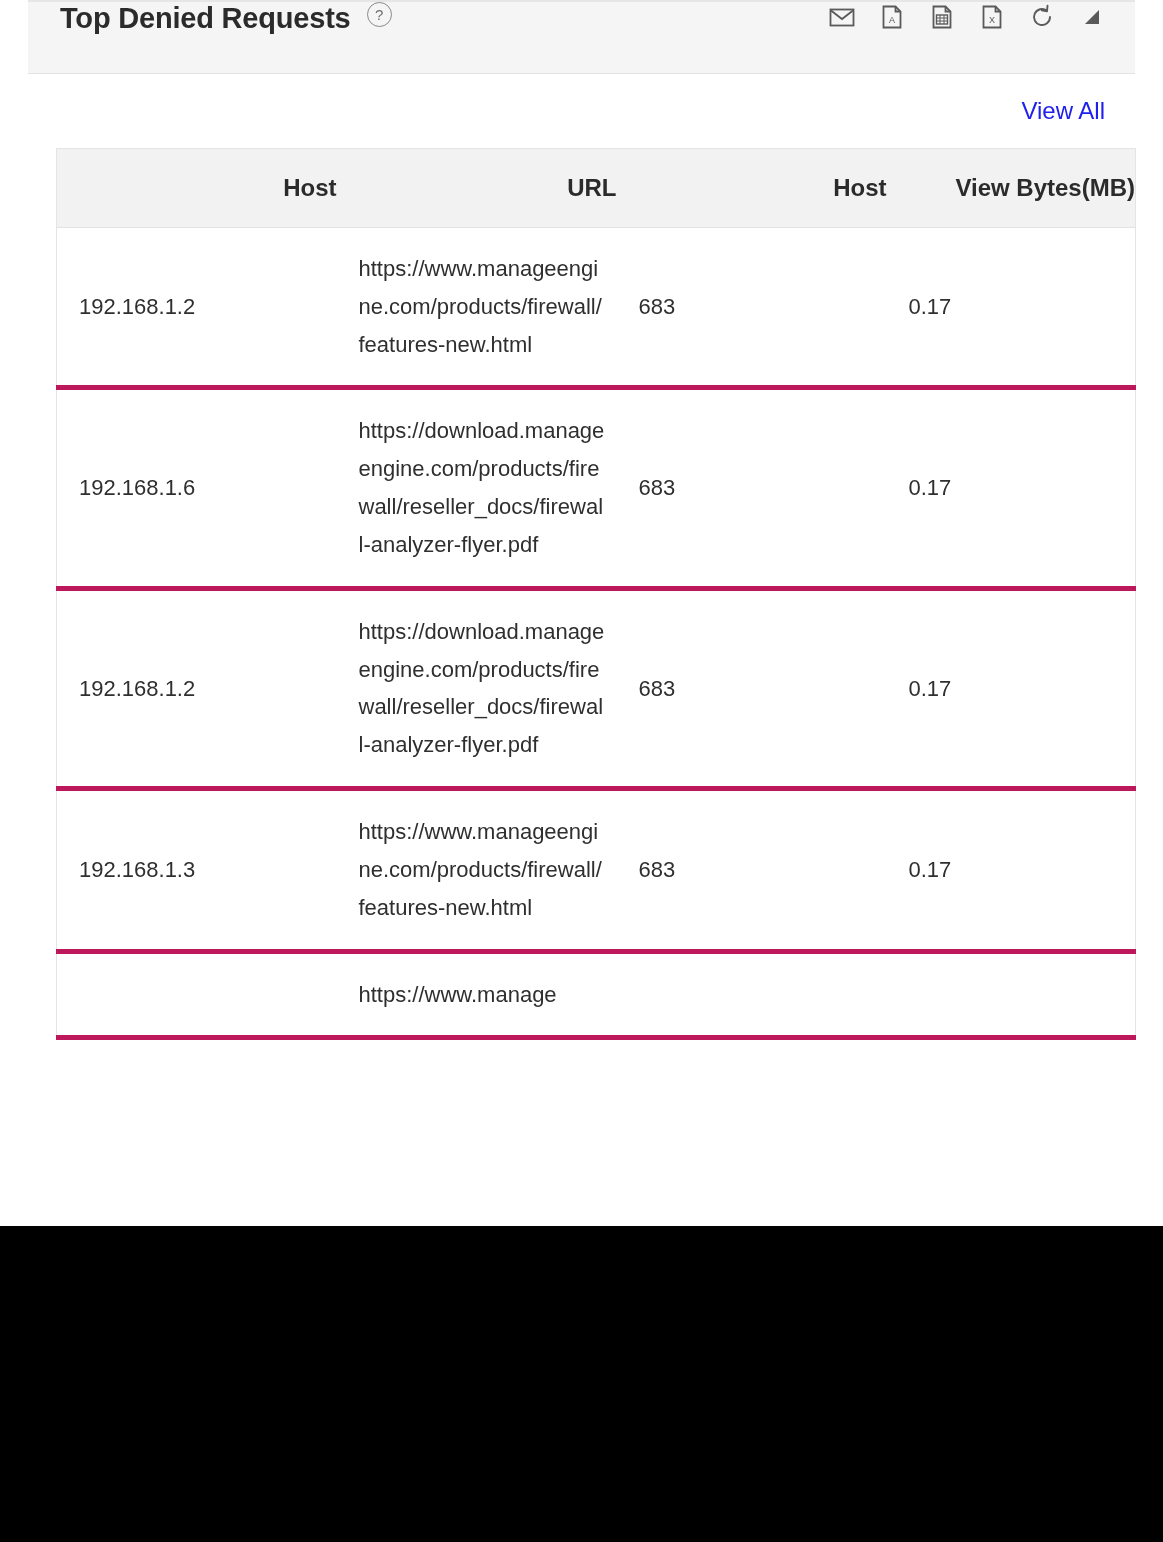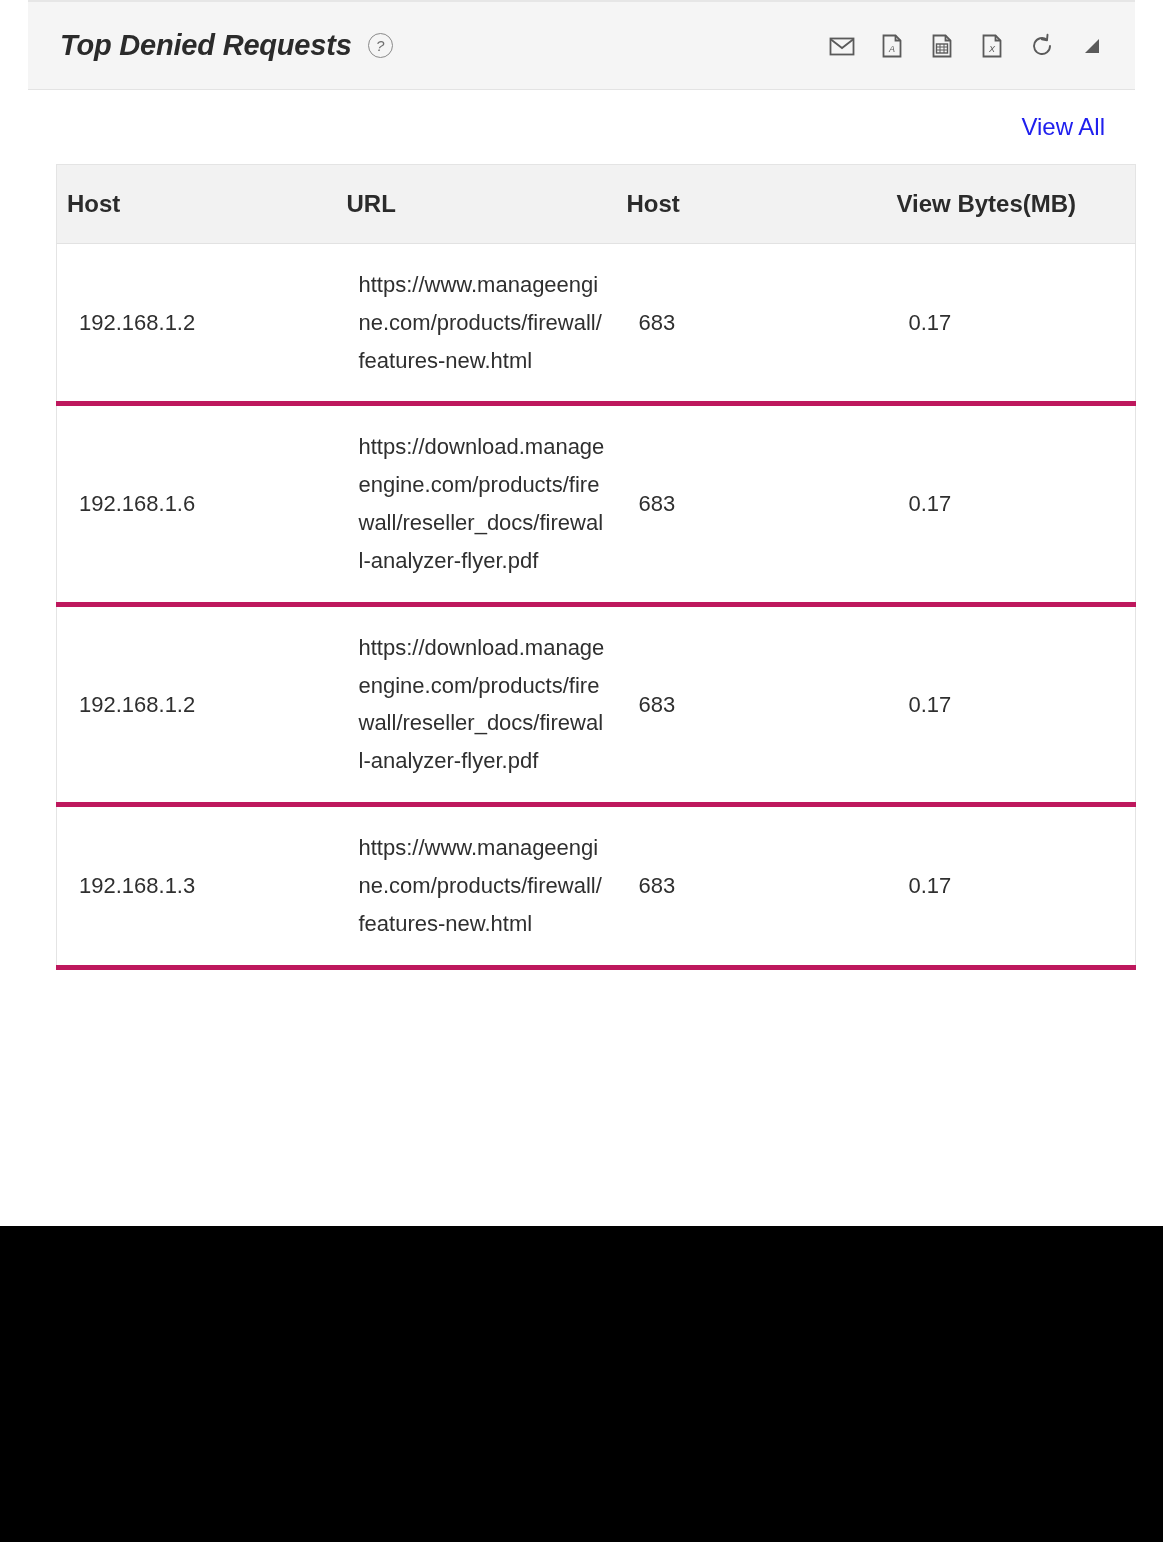--- a/index.html
+++ b/index.html
@@ -30,26 +30,25 @@
   }
   .widget {
     position: absolute;
     top: 2px;
     left: 28px;
     width: 1107px;
   }
   .widget-header {
     background: #f5f5f5;
     border-bottom: 1px solid #e3e3e3;
-    height: 88px;
-    display: flex;
-    align-items: center;
+    height: 72px;
+    display: flex;
+    align-items: flex-start;
     padding: 0 28px 0 32px;
     box-sizing: border-box;
-    font-style: italic;
   }
   .widget-title {
     font-size: 29px;
     font-weight: bold;
     color: #2b2b2b;
     letter-spacing: -0.2px;
     white-space: nowrap;
   }
   .help-badge {
     width: 25px;
@@ -108,25 +107,25 @@
     border: 1px solid #e4e4e4;
     border-top: 1px solid #e4e4e4;
   }
   table.data col.c-host { width: 280px; }
   table.data col.c-url  { width: 280px; }
   table.data col.c-hits { width: 270px; }
   table.data col.c-bytes{ width: 249px; }
 
   table.data thead th {
     background: #f2f2f2;
-    text-align: left;
+    text-align: right;
     font-size: 24px;
     font-weight: bold;
     color: #2b2b2b;
-    padding: 25px 0 25px 10px;
+    padding: 25px 0 25px 36px;
     border-bottom: 1px solid #e2e2e2;
     vertical-align: middle;
   }
   table.data tbody td {
     font-size: 22px;
     color: #2f2f2f;
     padding: 22px 10px 22px 22px;
     border-bottom: 5px solid #be185d;
     vertical-align: middle;
     line-height: 1.72;
@@ -246,20 +245,26 @@
             <td class="url">https://download.manageengine.com/products/firewall/reseller_docs/firewall-analyzer-flyer.pdf</td>
             <td>683</td>
             <td>0.17</td>
           </tr>
           <tr>
             <td>192.168.1.3</td>
             <td class="url">https://www.manageengine.com/products/firewall/features-new.html</td>
             <td>683</td>
             <td>0.17</td>
           </tr>
+          <tr>
+            <td></td>
+            <td class="url">https://www.manage</td>
+            <td></td>
+            <td></td>
+          </tr>
         </tbody>
       </table>
 
     </div>
   </div>
 
   <div class="black-overlay"></div>
 
 </div>
 

